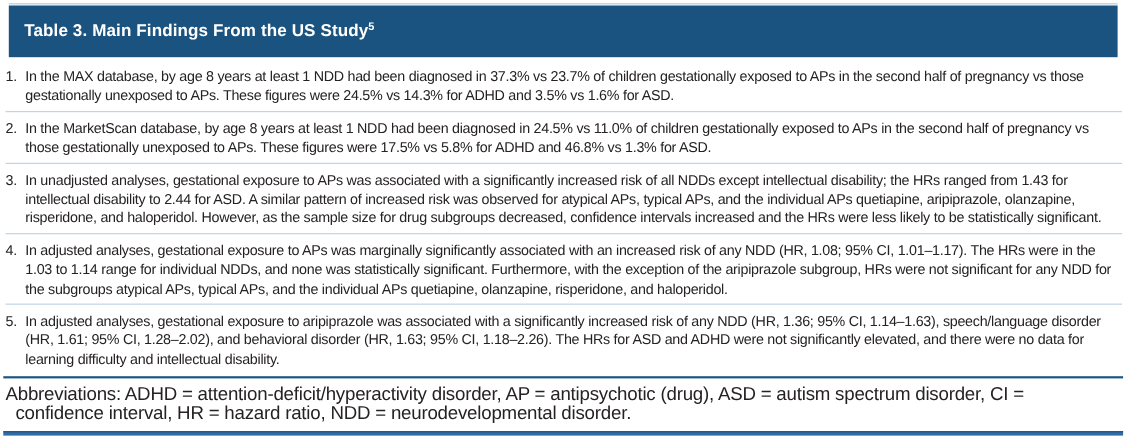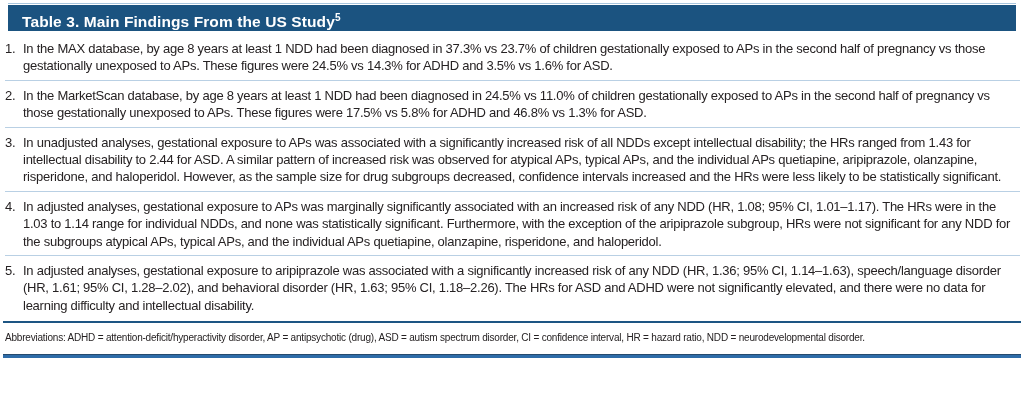--- a/index.html
+++ b/index.html
@@ -16,25 +16,25 @@
     box-sizing: border-box;
     overflow: hidden;
   }
   .top-rule {
     margin: 3px 8px 0 8px;
     height: 1px;
     background: #a9c6de;
   }
   .header-bar {
     margin: 1px 8px 0 8px;
-    height: 26px;
+    height: 47px;
     background: #1b5380;
     color: #ffffff;
     display: flex;
-    align-items: flex-end;
+    align-items: center;
     padding-left: 14px;
     box-sizing: border-box;
   }
   .header-bar .title {
     font-size: 15.5px;
     font-weight: bold;
     letter-spacing: 0.1px;
   }
   .header-bar sup {
     font-size: 10px;
@@ -66,21 +66,21 @@
   }
   .foot-rule {
     margin: 2px 3px 0 3px;
     height: 2px;
     background: #1d5583;
   }
   .footnote {
     padding: 6px 10px 5px 14px;
     text-indent: -9px;
     color: #262223;
-    font-size: 10px;
+    font-size: 17px;
     line-height: 17px;
     letter-spacing: -0.2px;
   }
   .bottom-rule {
     margin: 3px 3px 0 3px;
     height: 3px;
     background: #2e6ca8;
     border-top: 1px solid #264a6d;
     box-sizing: content-box;
   }

